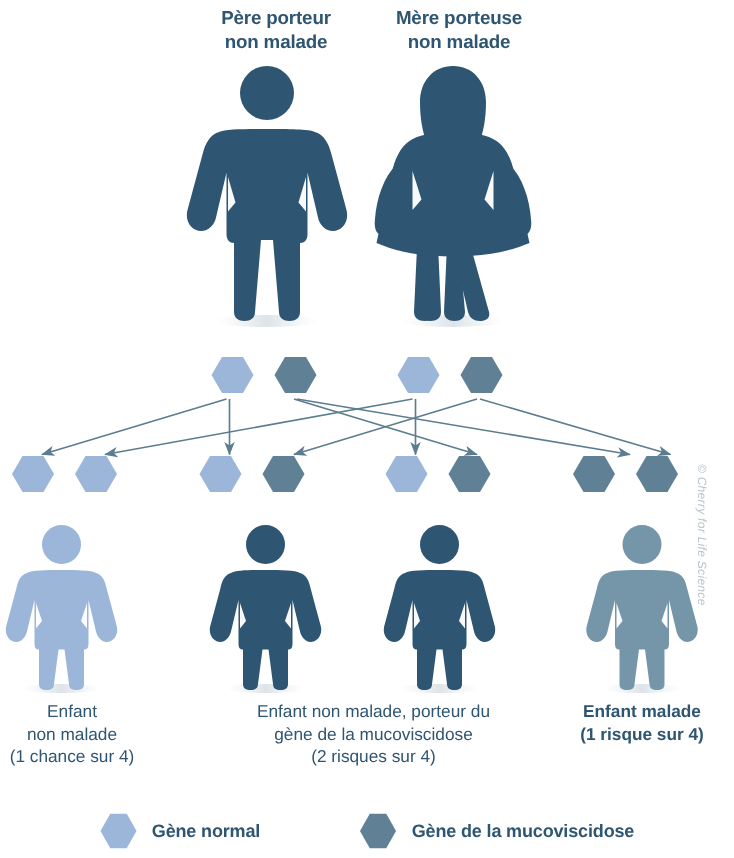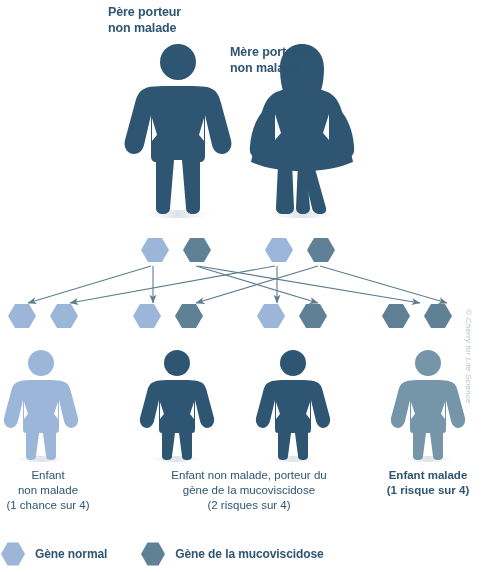--- a/index.html
+++ b/index.html
@@ -18,30 +18,30 @@
   #diagram {
     position: absolute;
     inset: 0;
     width: 489px;
     height: 572px;
   }
 
   
   .parent-title {
     position: absolute;
-    text-align: left;
+    text-align: center;
     font-size: 12.5px;
     font-weight: bold;
     line-height: 16px;
     color: #2e5572;
     letter-spacing: -0.1px;
     white-space: pre-line;
   }
   #father-title { left: 108px; top: 4px; width: 152px; }
-  #mother-title { left: 230px; top: 4px; width: 152px; margin-top: 40px; }
+  #mother-title { left: 230px; top: 4px; width: 152px; }
 
   
   .child-caption {
     position: absolute;
     text-align: center;
     font-size: 11.5px;
     line-height: 15px;
     color: #2e5572;
     white-space: pre-line;
   }
@@ -51,21 +51,22 @@
 
   
   #legend {
     position: absolute;
     left: 0;
     top: 536px;
     width: 489px;
     height: 36px;
     display: flex;
     align-items: center;
-    gap: 33px;
+    justify-content: center;
+    gap: 66px;
   }
   .legend-item {
     display: flex;
     align-items: center;
     gap: 9px;
   }
   .legend-label {
     font-size: 12px;
     font-weight: bold;
     color: #2e5572;

